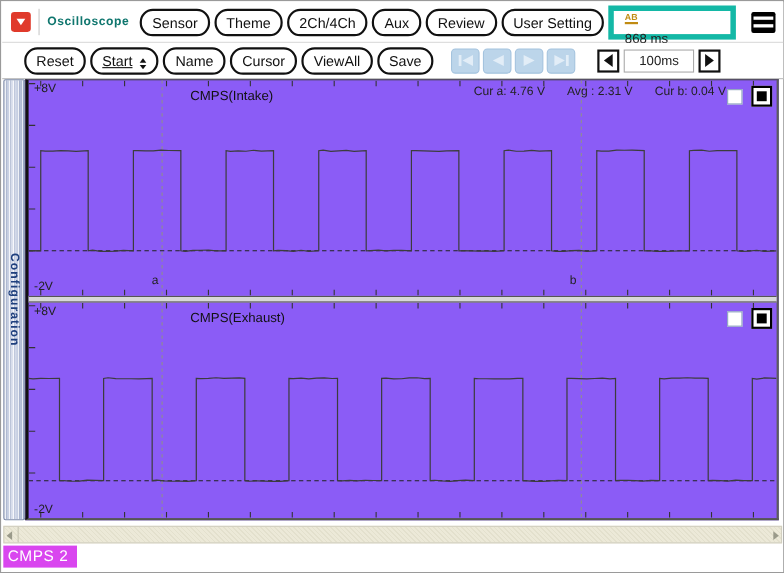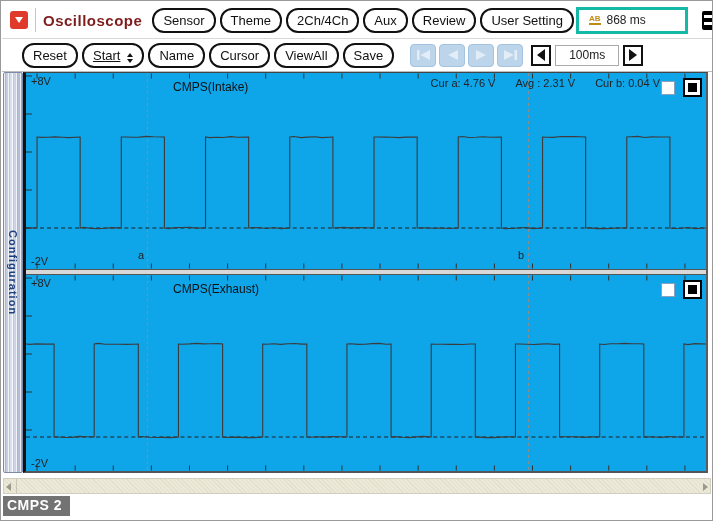--- a/index.html
+++ b/index.html
@@ -2,66 +2,66 @@
 <html><head>
 <meta charset="utf-8">
 <style>
   html,body{margin:0;padding:0;background:#fff;font-family:"Liberation Sans",sans-serif;}
   .screen{position:relative;width:713px;height:521px;background:#fff;border:1px solid #9a9a9a;box-sizing:border-box;overflow:hidden;}
   
   .row1{position:absolute;left:1px;top:1px;width:711px;height:37px;display:flex;align-items:center;background:#fff;border-bottom:1px solid #d8d8d8;box-sizing:border-box;padding:0 8px;}
   .logo{width:18px;height:18px;background:#e03a2b;border-radius:3px;display:flex;align-items:center;justify-content:center;flex:0 0 auto;cursor:pointer;}
   .logo .tri{width:0;height:0;border-left:4px solid transparent;border-right:4px solid transparent;border-top:6px solid #fff;}
   .vdiv{width:1px;height:24px;background:#c9c9c9;margin:0 7px;flex:0 0 auto;}
-  .title{font-size:15px;font-weight:bold;color:#7f1d1d;letter-spacing:.5px;margin-right:8px;white-space:nowrap;}
+  .title{font-size:11px;font-weight:bold;color:#0f766e;letter-spacing:.5px;margin-right:8px;white-space:nowrap;}
   .pill{border:2px solid #111;border-radius:12px;background:#fff;font-size:13px;color:#111;padding:3px 9px;margin:0 2px;white-space:nowrap;cursor:pointer;font-family:"Liberation Sans",sans-serif;}
-  .timebox{margin-left:auto;display:flex;align-items:center;gap:6px;border:3px solid #14b8a6;background:#fff;padding:2px 10px;min-width:86px;height:17px;font-size:12px;color:#222;}
+  .timebox{margin-left:auto;display:flex;align-items:flex-start;gap:6px;border:5px solid #14b8a6;background:#fff;padding:2px 10px;min-width:86px;height:17px;font-size:12px;color:#222;flex-direction:column;}
   .ab{font-size:8px;font-weight:bold;color:#c08b12;border-bottom:2px double #c08b12;line-height:8px;}
   .menu{width:22px;height:19px;background:#000;border-radius:2px;margin-left:14px;display:flex;flex-direction:column;justify-content:space-evenly;cursor:pointer;flex:0 0 auto;}
   .menu .bar{height:3px;background:#fff;margin:0 2px;}
   
   .row2{position:absolute;left:1px;top:38px;width:711px;height:33px;display:flex;align-items:center;background:#fff;border-bottom:1px solid #bdbdbd;box-sizing:border-box;padding:0 0 0 18px;}
   .spin{display:inline-flex;flex-direction:column;margin-left:7px;gap:2px;}
   .spin i{display:block;width:0;height:0;border-left:3.5px solid transparent;border-right:3.5px solid transparent;}
   .spin .up{border-bottom:4px solid #111;}
   .spin .dn{border-top:4px solid #111;}
   .startpill{display:inline-flex;align-items:flex-end;text-decoration:underline;}
   .playgrp{display:flex;gap:3px;margin-left:14px;}
   .playbtn{width:26px;height:23px;background:#bcd5ea;border:1px solid #a4c3de;border-radius:4px;display:flex;align-items:center;justify-content:center;cursor:pointer;padding:0;}
-  .tbgrp{display:flex;align-items:flex-end;margin-left:8px;gap:0;}
+  .tbgrp{display:flex;align-items:flex-end;margin-left:20px;gap:0;}
   .tbarrow{width:20px;height:21px;border:2px solid #111;background:#fff;display:flex;align-items:center;justify-content:center;cursor:pointer;padding:0;}
   .tbarrow .tl{width:0;height:0;border-top:6px solid transparent;border-bottom:6px solid transparent;border-right:8px solid #111;}
   .tbarrow .tr{width:0;height:0;border-top:6px solid transparent;border-bottom:6px solid transparent;border-left:8px solid #111;}
   .tbval{width:62px;height:19px;border:1px solid #aaa;margin:0 4px;display:flex;align-items:center;justify-content:center;font-size:12px;color:#222;background:#fff;}
   
   .tab{position:absolute;left:2px;top:71px;width:20px;height:401px;box-sizing:border-box;border:1px solid #7e8aa8;border-radius:2px;background:
        repeating-linear-gradient(90deg, rgba(255,255,255,.75) 0 1px, rgba(120,135,170,.25) 1px 2px, rgba(255,255,255,0) 2px 4px),
        linear-gradient(90deg,#b7c1d8,#dfe4f0 45%,#9fadcb);display:flex;align-items:center;justify-content:center;cursor:pointer;}
   .tab span{writing-mode:vertical-rl;font-weight:bold;font-size:11px;color:#1e3f7d;letter-spacing:1px;}
   
-  .plots{position:absolute;left:22px;top:71px;width:685px;height:401px;box-sizing:border-box;background:#0ea5e9;border-left:3px solid #111;border-right:2px solid #5c5c5c;border-top:1px solid #444;border-bottom:2px solid #555;}
+  .plots{position:absolute;left:22px;top:71px;width:685px;height:401px;box-sizing:border-box;background:#8b5cf6;border-left:3px solid #111;border-right:2px solid #5c5c5c;border-top:1px solid #444;border-bottom:2px solid #555;}
   .panel{position:relative;width:100%;height:196px;overflow:hidden;}
   .sep{height:6px;background:#d8d8d8;border-top:1px solid #555;border-bottom:1px solid #555;box-sizing:border-box;}
   .wave{position:absolute;left:0;top:0;width:100%;height:100%;display:block;}
   .vlabel{position:absolute;left:5px;font-size:11px;color:#222;}
   .vtop{top:2px;} .vbot{bottom:2px;}
   .ptitle{position:absolute;left:147px;top:7px;font-size:12px;color:#111;text-align:right;}
   .meas{position:absolute;top:4px;right:46px;display:flex;gap:20px;font-size:11px;color:#222;white-space:nowrap;}
   .chbox{position:absolute;top:5px;right:4px;display:flex;align-items:center;gap:8px;}
   .cb{width:12px;height:12px;background:#fff;border:1px solid #8aa0bd;cursor:pointer;}
   .cbf{width:15px;height:15px;border:2px solid #000;background:#fff;display:flex;align-items:center;justify-content:center;cursor:pointer;}
   .cbf i{display:block;width:9px;height:9px;background:#000;}
   .curlabel{position:absolute;top:176px;font-size:11px;color:#222;}
   
   .hscroll{position:absolute;left:2px;top:477px;width:708px;height:16px;background:
        repeating-linear-gradient(45deg,#e3e0cd 0 1px,transparent 1px 3px),#ece9d8;border:1px solid #d2cfc0;box-sizing:border-box;cursor:pointer;}
   .sb-left{position:absolute;left:2px;top:4px;width:0;height:0;border-top:4px solid transparent;border-bottom:4px solid transparent;border-right:5px solid #9a9a8a;}
   .sb-right{position:absolute;right:2px;top:4px;width:0;height:0;border-top:4px solid transparent;border-bottom:4px solid transparent;border-left:5px solid #9a9a8a;}
   .sb-div{position:absolute;left:12px;top:0;width:1px;height:100%;background:#c8c5b4;}
-  .badge{position:absolute;left:2px;top:495px;background:#737373;color:#fff;font-size:14px;font-weight:bold;padding:1px 8px 3px 4px;letter-spacing:.5px;text-align:right;}
+  .badge{position:absolute;left:2px;top:495px;background:#d946ef;color:#fff;font-size:14px;font-weight:normal;padding:1px 8px 3px 4px;letter-spacing:.5px;text-align:right;}
 </style>
 </head>
 <body>
 
 <div class="screen">
 
   <div class="row1">
     <div class="logo">
         <div class="tri"></div>
       </div>

